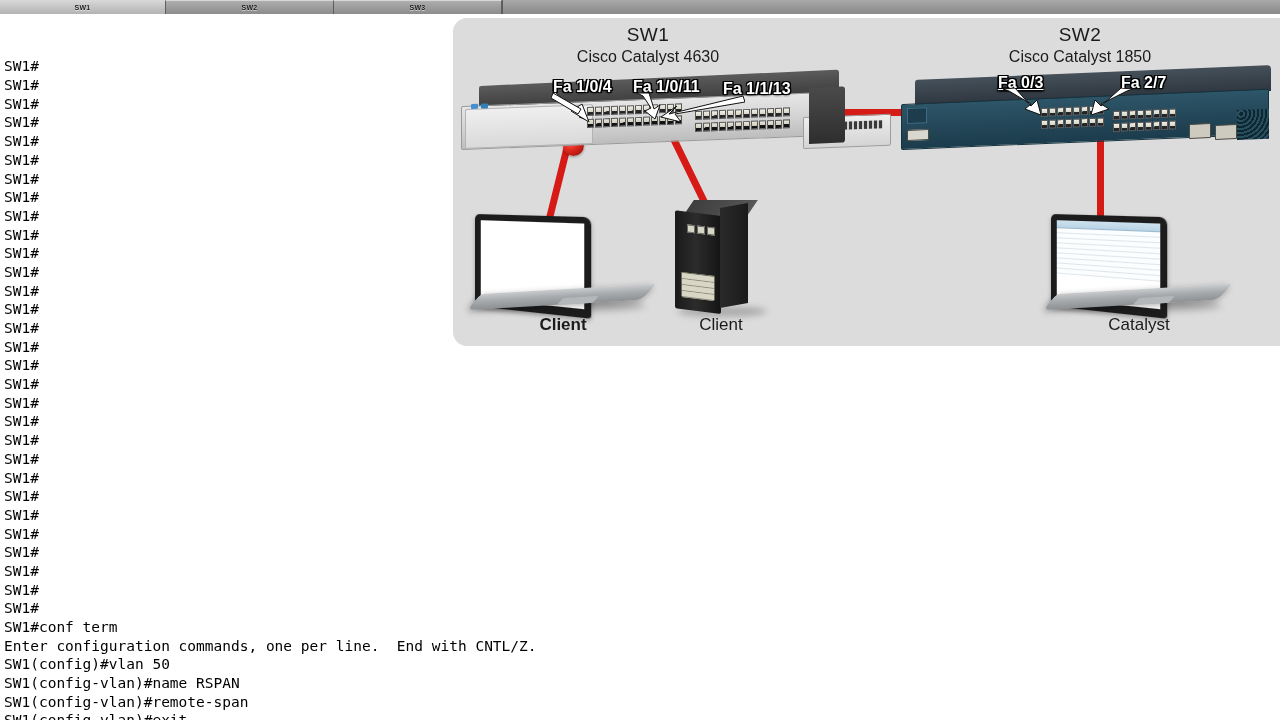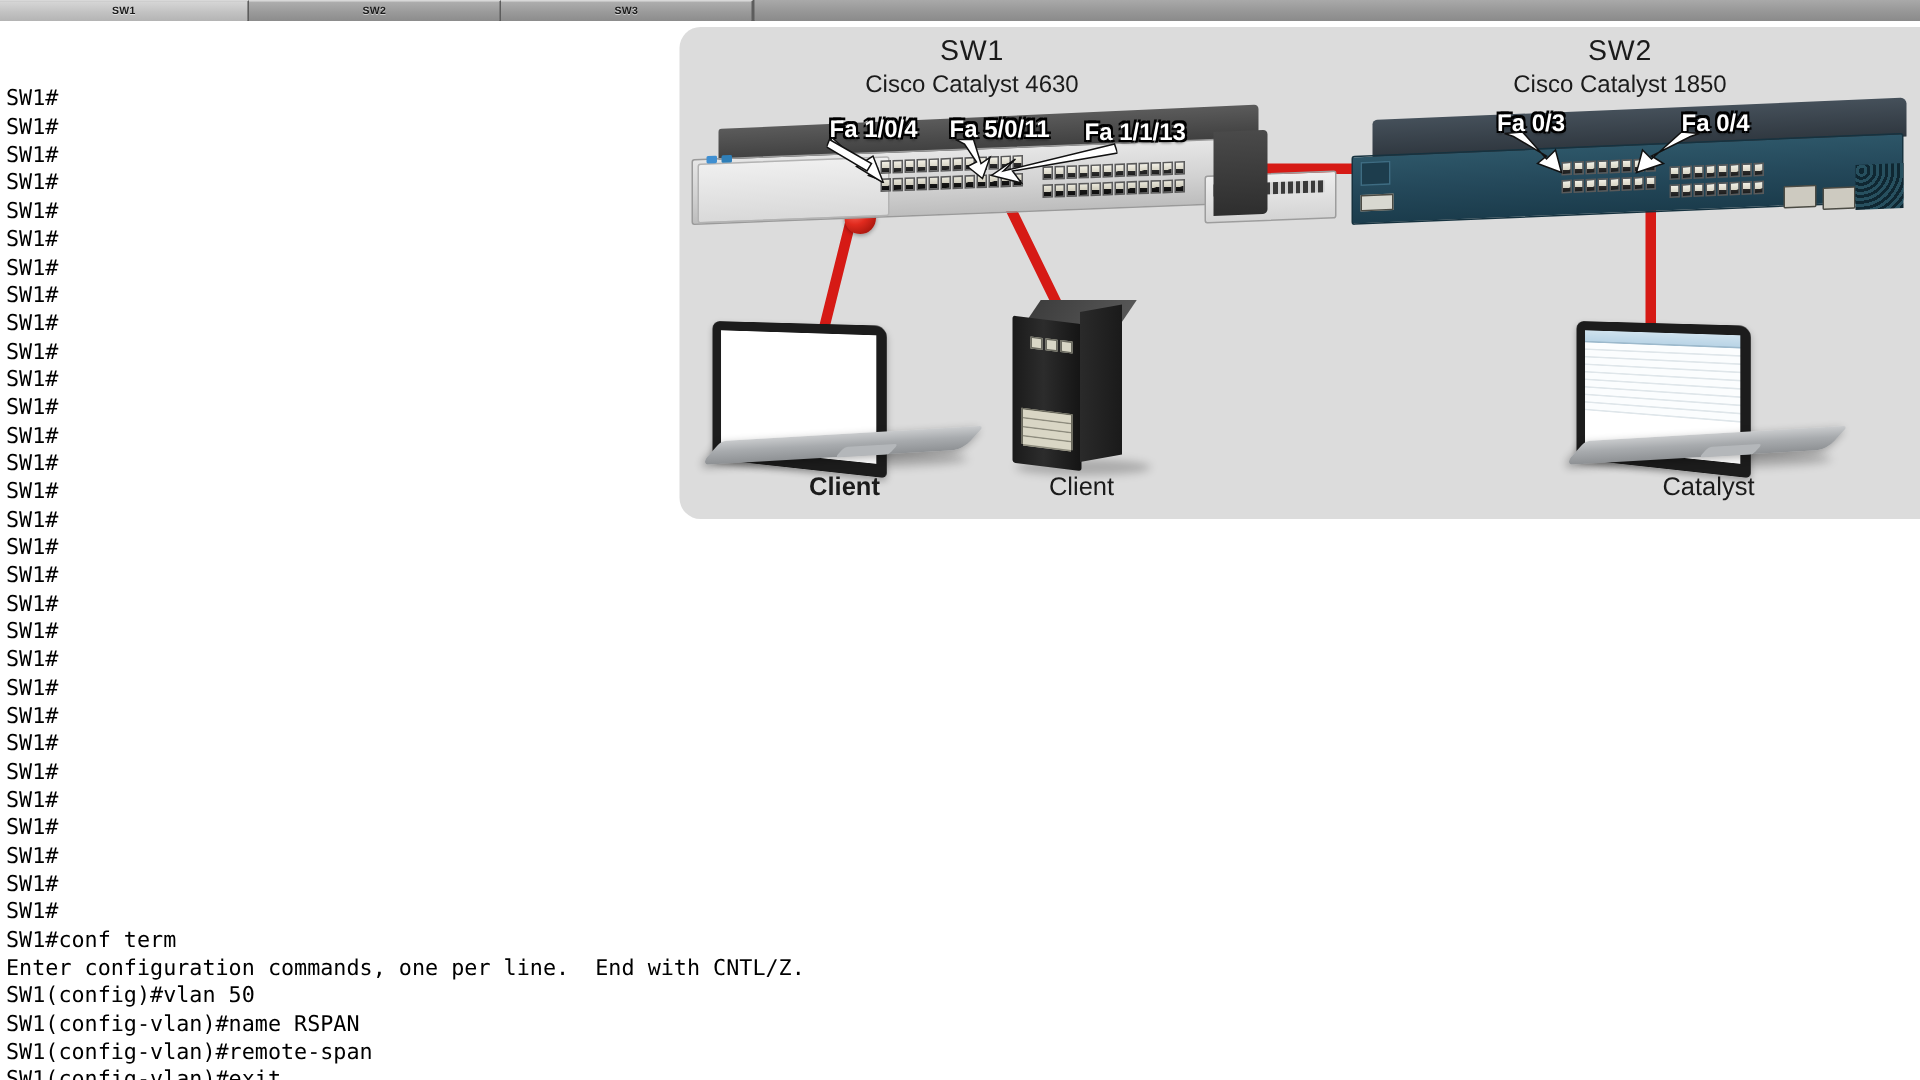--- a/index.html
+++ b/index.html
@@ -373,21 +373,21 @@
                   background: repeating-linear-gradient(to right,#3a3a3a 0 3px,#cfcfcf 3px 5px);
                   transform: skewY(-2.2deg); transform-origin:left top;"></div>
 
       <div style="position:absolute; left:348px; top:2px; width:36px; height:56px;
                   background:linear-gradient(to bottom,#4a4a4a,#2e2e2e);
                   border-radius:0 3px 3px 0;
                   transform: skewY(-2.4deg); transform-origin:left top;"></div>
     </div>
 
     <div class="port-label" style="left:100px; top:60px;">Fa 1/0/4</div>
-    <div class="port-label" style="left:180px; top:60px;">Fa 5/0/11</div>
+    <div class="port-label" style="left:180px; top:60px;">Fa 1/0/11</div>
     <div class="port-label" style="left:270px; top:62px;">Fa 1/1/13</div>
 
     <svg class="arrow" style="left:98px; top:74px;" width="46" height="30" viewBox="0 0 46 30">
       <path d="M2,2 L34,20 L28,25 L36,28 L33,18 L29,23 L4,0 Z" fill="#ffffff" stroke="#111" stroke-width="1"></path>
       <polygon points="38,30 20,19 31,12" fill="#ffffff" stroke="#111" stroke-width="1"></polygon>
       <polygon points="2,1 30,17 27,22 0,6" fill="#ffffff" stroke="#111" stroke-width="1"></polygon>
     </svg>
     <svg class="arrow" style="left:182px; top:74px;" width="30" height="28" viewBox="0 0 30 28">
       <polygon points="2,1 14,1 19,17 25,13 20,27 10,19 16,16 8,4" fill="#ffffff" stroke="#111" stroke-width="1"></polygon>
     </svg>
@@ -457,22 +457,22 @@
                   transform: skewY(-2.4deg); transform-origin:left top;"></div>
       <div style="position:absolute; left:314px; top:45px; width:20px; height:13px;
                   background:#cdcac0; border:1px solid #4b4b44; border-radius:1px;
                   transform: skewY(-2.4deg); transform-origin:left top;"></div>
 
       <div style="position:absolute; left:336px; top:30px; width:32px; height:30px;
                   background: repeating-radial-gradient(circle at 4px 4px,#0f2732 0 2px,#27505f 2px 4px);
                   transform: skewY(-2.4deg); transform-origin:left top;"></div>
     </div>
 
-    <div class="port-label" style="left:545px; top:56px;">Fa 0/3</div>
-    <div class="port-label" style="left:668px; top:56px;">Fa 0/4</div>
+    <div class="port-label" style="left:545px; top:56px;text-decoration:underline;">Fa 0/3</div>
+    <div class="port-label" style="left:668px; top:56px;">Fa 2/7</div>
 
     <svg class="arrow" style="left:548px; top:70px;" width="46" height="28" viewBox="0 0 46 28">
       <polygon points="2,1 14,0 30,18 36,12 40,27 24,21 30,16 8,3" fill="#ffffff" stroke="#111" stroke-width="1"></polygon>
     </svg>
     <svg class="arrow" style="left:626px; top:70px;" width="56" height="28" viewBox="0 0 56 28">
       <polygon points="54,1 42,0 22,18 16,12 12,27 30,21 22,16 48,3" fill="#ffffff" stroke="#111" stroke-width="1"></polygon>
     </svg>
 
     <div class="srv-shadow" style="left:22px; top:282px; width:170px; height:12px;"></div>
     <div class="laptop" style="left:18px; top:196px; width:178px; height:100px;">

